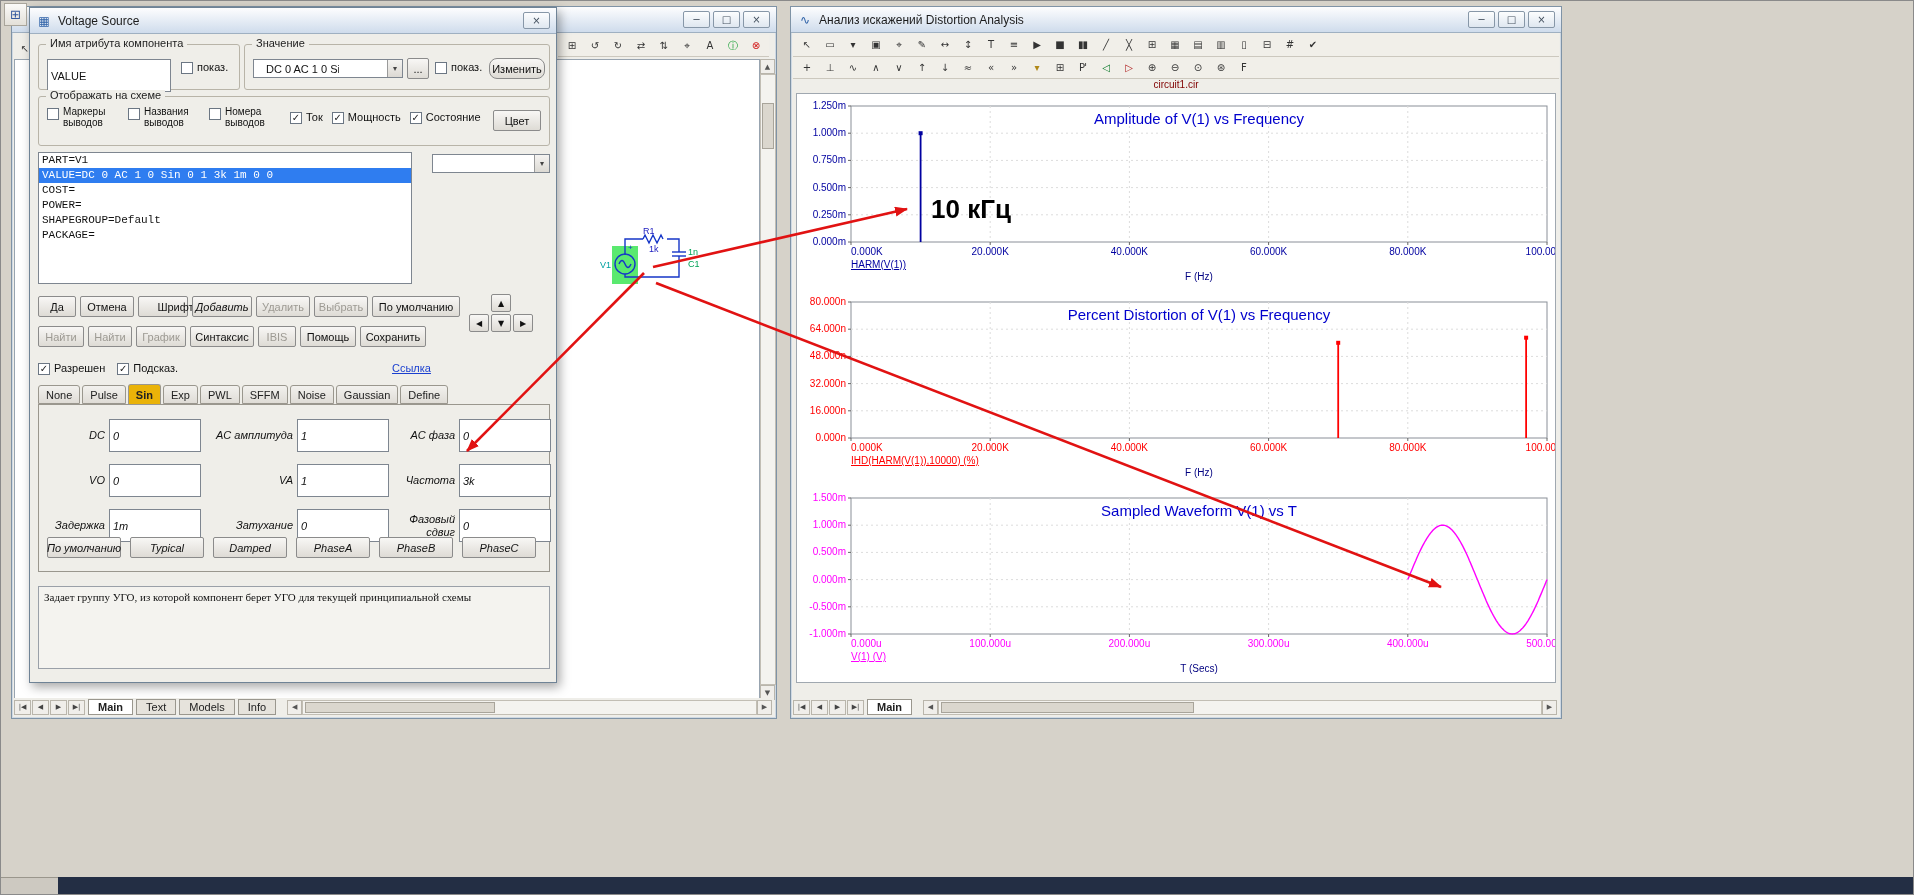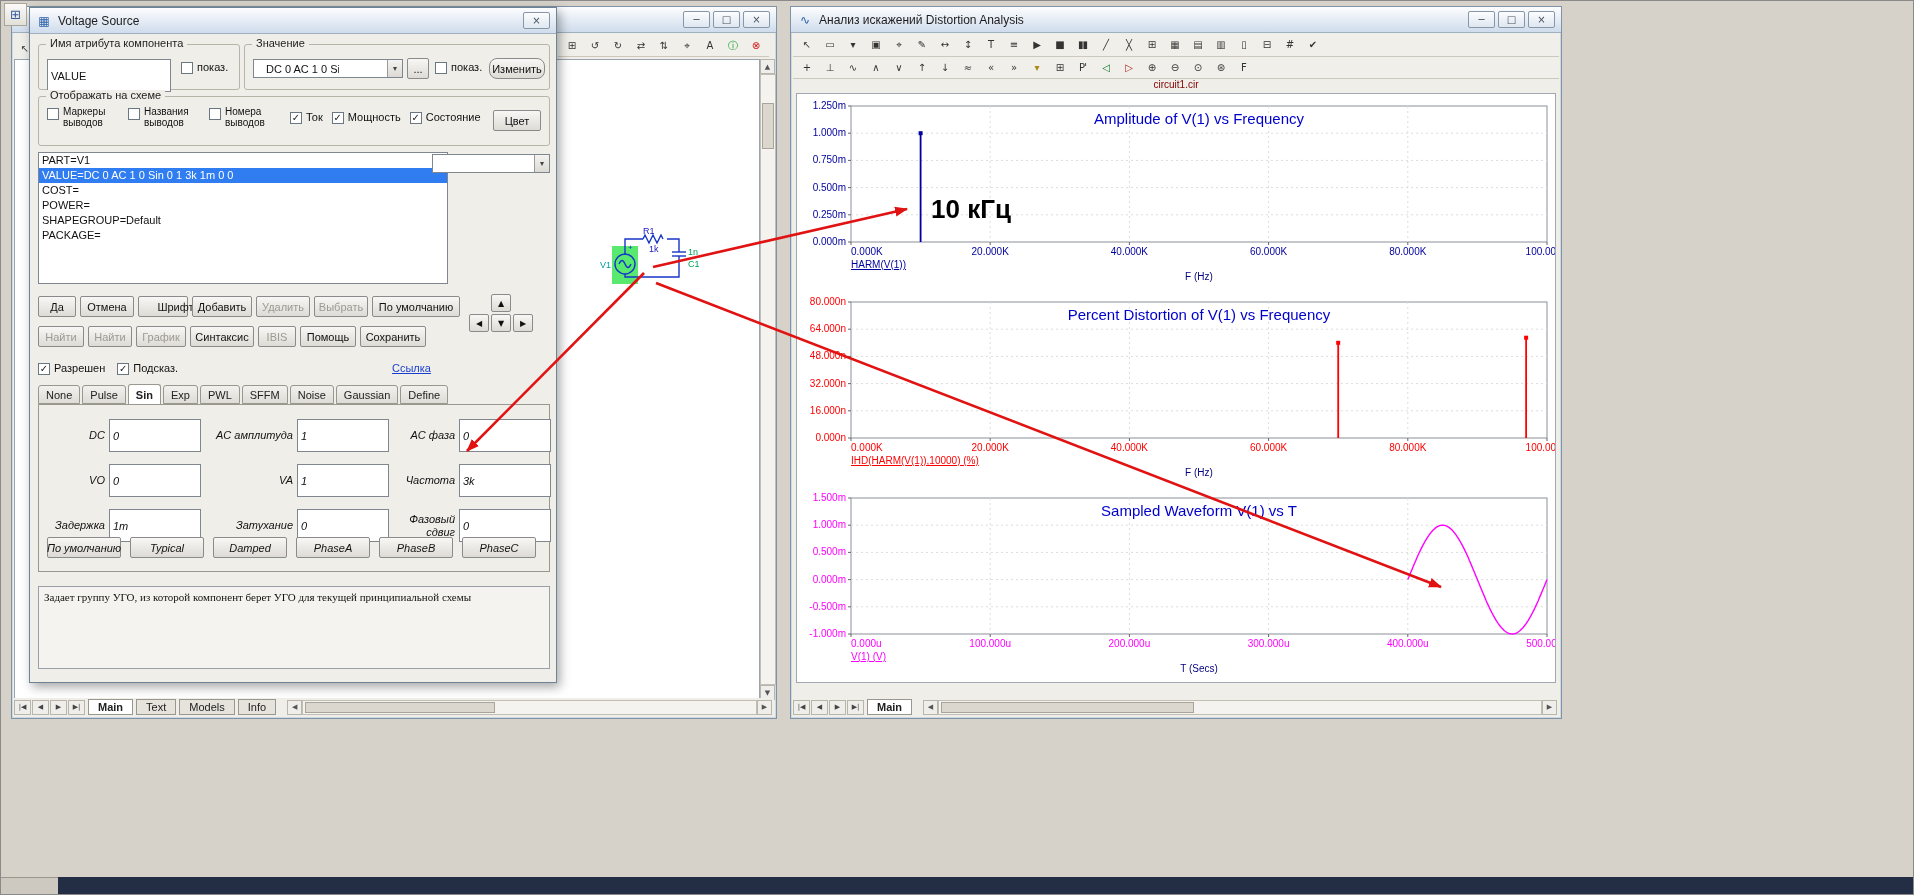--- a/index.html
+++ b/index.html
@@ -42,21 +42,21 @@
   .rowflex{position:absolute;display:flex;gap:4px;}
   .list{position:absolute;background:#fff;border:1px solid #7e8690;font-size:11px;overflow:hidden;}
   .listrow{height:15px;line-height:15px;padding:0 3px;white-space:nowrap;}
   .listrow.sel{background:#2f7df0;color:#fff;}
   .cbwrap{display:inline-flex;align-items:flex-start;gap:4px;font-size:11px;}
   .cb{width:12px;height:12px;background:#fff;border:1px solid #6b7683;font-size:10px;line-height:10px;text-align:center;color:#222;flex:none;margin-top:1px;font-family:"DejaVu Sans",sans-serif;}
   .cblabel{line-height:1.15;}
   .cblabel.two{font-size:10px;width:56px;line-height:1.05;}
   .link{position:absolute;color:#1a3fd0;text-decoration:underline;font-size:11px;}
   .stab{display:inline-flex;align-items:center;height:19px;padding:0 7px;font-size:11px;border:1px solid #9a978e;background:linear-gradient(#f2f1ee,#dfdcd6);margin-right:2px;border-radius:3px 3px 0 0;color:#222;}
-  .stab.active{background:#ffffff;height:21px;font-weight:bold;border-bottom-color:#efeee9;}
+  .stab.active{background:#eab308;height:21px;font-weight:bold;border-bottom-color:#efeee9;}
   .panel{position:absolute;border:1px solid #9a978e;}
   .fgrid{position:absolute;left:10px;top:14px;display:grid;grid-template-columns:56px 92px 88px 92px 62px 92px;column-gap:4px;row-gap:12px;align-items:center;font-size:11px;}
   .flabel{text-align:right;color:#111;line-height:1.1;}
   .prow{position:absolute;left:8px;top:132px;display:flex;gap:9px;}
   .prow .btn{width:74px;}
   .helpbox{position:absolute;background:#f4f3ef;border:1px solid #9aa0a8;font-size:11px;padding:3px 5px;color:#111;line-height:1.3;}
 
   .filelabel{position:absolute;left:0;right:0;top:72px;text-align:center;font-size:10px;color:#800000;}
   #charts{position:absolute;left:5px;top:86px;width:760px;background:#fff;border:1px solid #a0a8b0;}
   .chart{position:relative;height:196px;}
@@ -412,38 +412,38 @@
             <span class="cblabel">Мощность</span>
           </span>
           <span class="cbwrap">
             <span class="cb">✓</span>
             <span class="cblabel">Состояние</span>
           </span>
         </div>
       <span class="btn" style="position:absolute;right:8px;top:13px;width:48px;">Цвет</span>
     </div>
 
-    <div class="list" id="attr-list" style="left:8px;top:144px;width:410px;height:132px;">
+    <div class="list" id="attr-list" style="left:8px;top:144px;width:374px;height:132px;font-family:Liberation Mono, monospace;">
         <div class="listrow">PART=V1</div>
         <div class="listrow sel">VALUE=DC 0 AC 1 0 Sin 0 1 3k 1m 0 0</div>
         <div class="listrow">COST=</div>
         <div class="listrow">POWER=</div>
         <div class="listrow">SHAPEGROUP=Default</div>
         <div class="listrow">PACKAGE=</div>
       </div>
     <div class="combo" style="left:402px;top:146px;width:118px;">
       <span></span>
       <span class="combo-arrow">▾</span>
     </div>
 
     <div class="rowflex" id="btn-row1" style="left:8px;top:288px;">
         <span class="btn" style="width: 38px;">Да</span>
         <span class="btn" style="width: 54px;">Отмена</span>
         <span class="btn" style="width: 50px; padding-left: 31px;">Шрифт</span>
-        <span class="btn" style="width: 60px;">Добавить</span>
+        <span class="btn" style="width: 60px; font-style: italic;">Добавить</span>
         <span class="btn disabled" style="width: 54px;">Удалить</span>
         <span class="btn disabled" style="width: 54px;">Выбрать</span>
         <span class="btn" style="width: 88px;">По умолчанию</span>
       </div>
     <div id="dpad-mount">
         <span class="btn" style="position: absolute; width: 20px; height: 18px; font-size: 8px; left: 461px; top: 286px; font-family: &quot;DejaVu Sans&quot;, sans-serif;">▲</span>
         <span class="btn" style="position: absolute; width: 20px; height: 18px; font-size: 8px; left: 439px; top: 306px; font-family: &quot;DejaVu Sans&quot;, sans-serif;">◀</span>
         <span class="btn" style="position: absolute; width: 20px; height: 18px; font-size: 8px; left: 461px; top: 306px; font-family: &quot;DejaVu Sans&quot;, sans-serif;">▼</span>
         <span class="btn" style="position: absolute; width: 20px; height: 18px; font-size: 8px; left: 483px; top: 306px; font-family: &quot;DejaVu Sans&quot;, sans-serif;">▶</span>
       </div>

